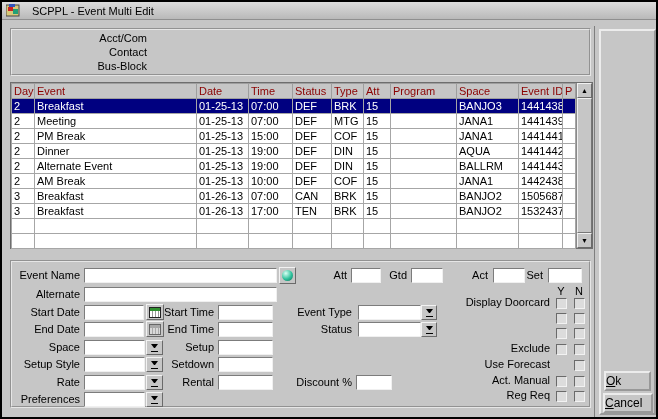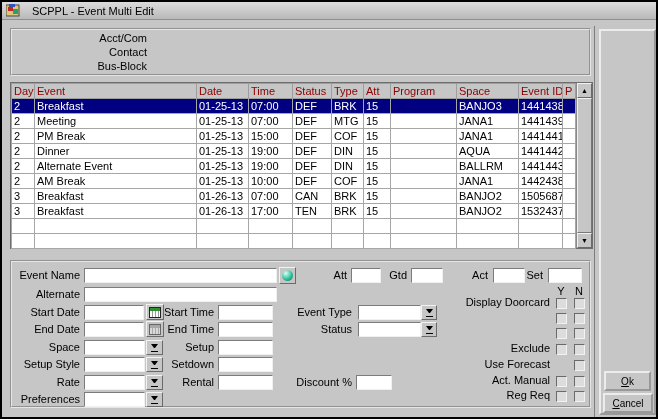--- a/index.html
+++ b/index.html
@@ -44,22 +44,22 @@
       repeating-linear-gradient(#fff 0 2px,#9a9a9a 2px 3px);}
   .calicon.disabled{border-color:#666;
     background:
       linear-gradient(#a8a8a8,#a8a8a8) 0 0/100% 3px no-repeat,
       repeating-linear-gradient(to right,#d9d9d9 0 2px,#aaaaaa 2px 3px),
       repeating-linear-gradient(#d9d9d9 0 2px,#aaaaaa 2px 3px);}
   .cb{position:absolute;width:11px;height:11px;box-sizing:border-box;background:#dcdcdc;
     border:1px solid;border-color:#6a6a6a #f2f2f2 #f2f2f2 #6a6a6a;}
   .cbhdr{position:absolute;width:16px;text-align:center;height:12px;line-height:12px;}
   .pbtn{position:absolute;box-sizing:border-box;background:#c6c6c6;border:2px outset #ececec;
-    font-family:"Liberation Sans",sans-serif;font-size:10px;color:#000;
-    display:flex;align-items:center;justify-content:center;padding:0;cursor:default;}
+    font-family:"Liberation Sans",sans-serif;font-size:12px;color:#000;
+    display:flex;align-items:center;padding:0;cursor:default;}
   
   .tablewrap{position:absolute;left:8px;top:80px;width:583px;height:167px;box-sizing:border-box;
     border:1px solid #6e6e6e;display:flex;background:#fff;}
   table.etable{border-collapse:collapse;table-layout:fixed;width:564px;align-self:flex-start;}
   table.etable th{font-weight:normal;color:#8b0000;text-align:left;background:#c6c6c6;
     border:1px solid #9e9e9e;padding:0 2px;height:14px;font-size:11px;white-space:nowrap;overflow:hidden;}
   table.etable td{border:1px solid #a6a6a6;background:#fff;padding:0 2px;height:14px;
     font-size:11px;white-space:nowrap;overflow:hidden;}
   table.etable tr.selected td{background:#000080;color:#fff;}
   .vscroll{width:17px;box-sizing:border-box;border-left:1px solid #8a8a8a;background:#cfcfcf;

